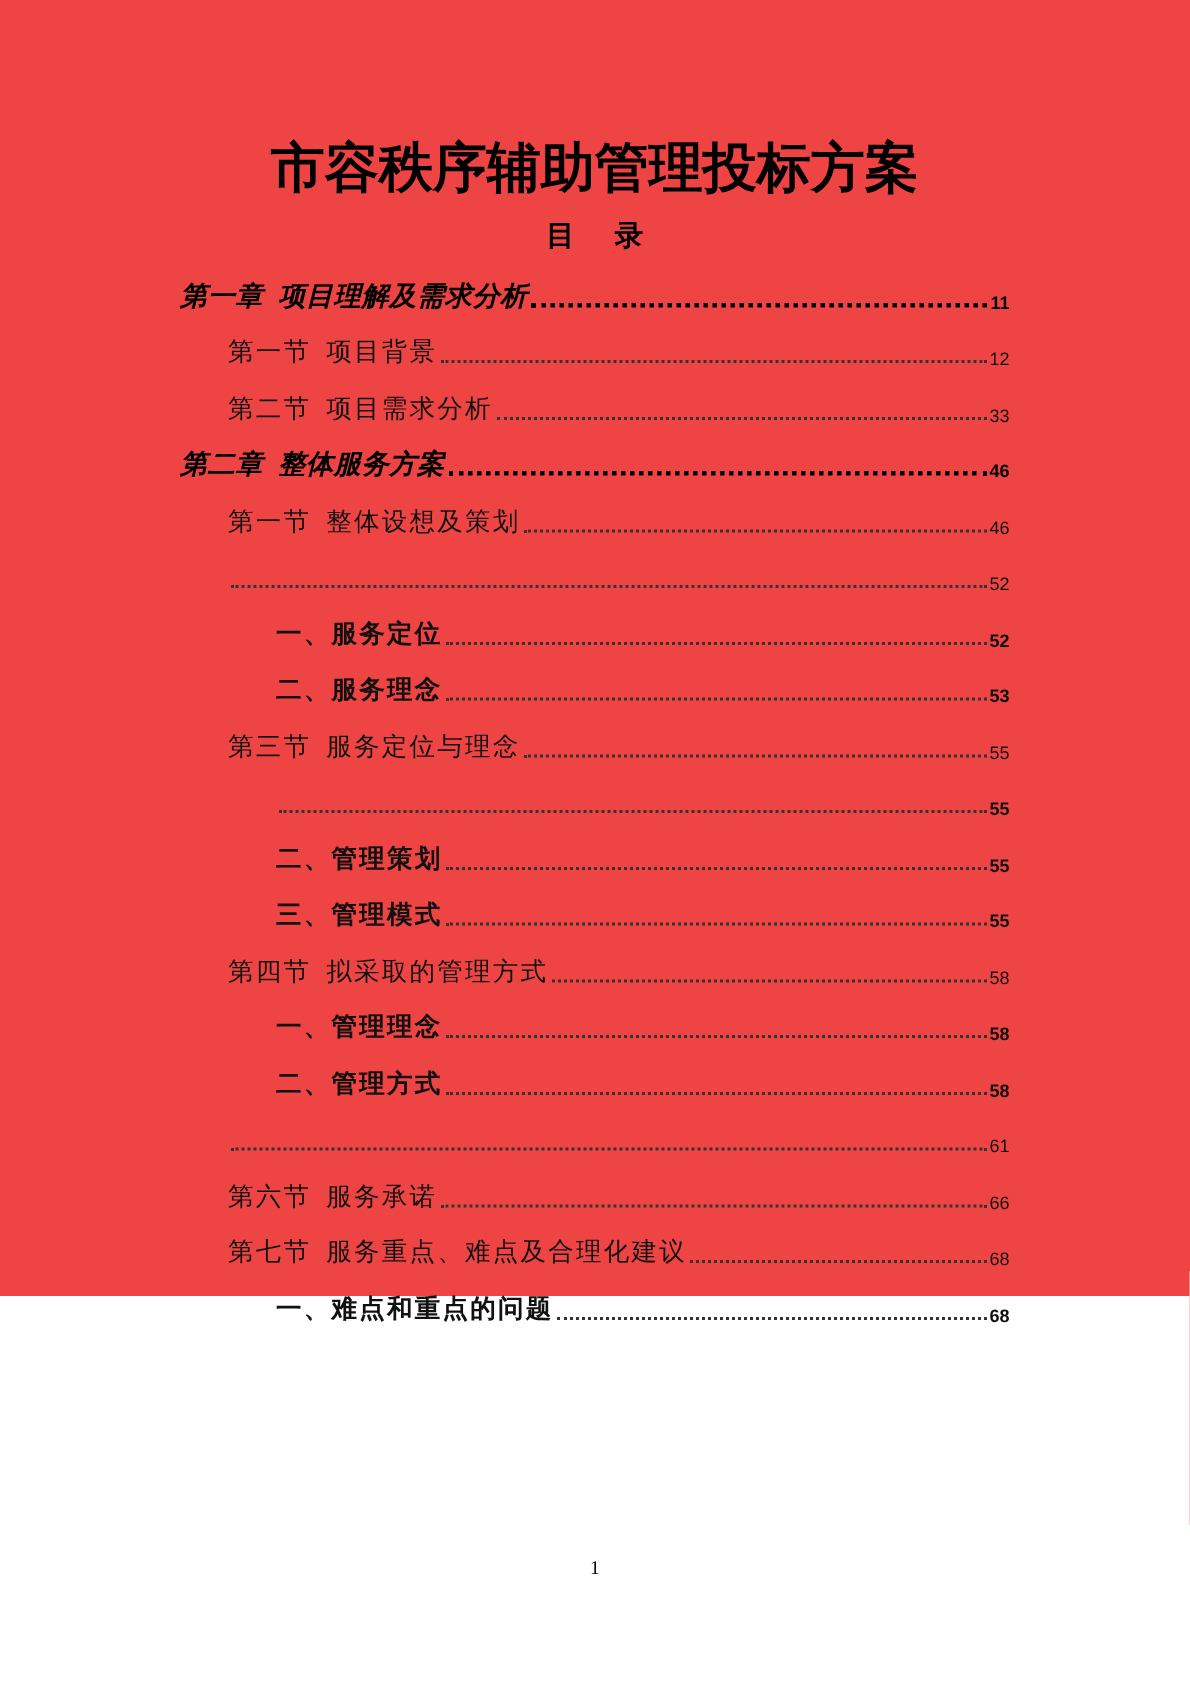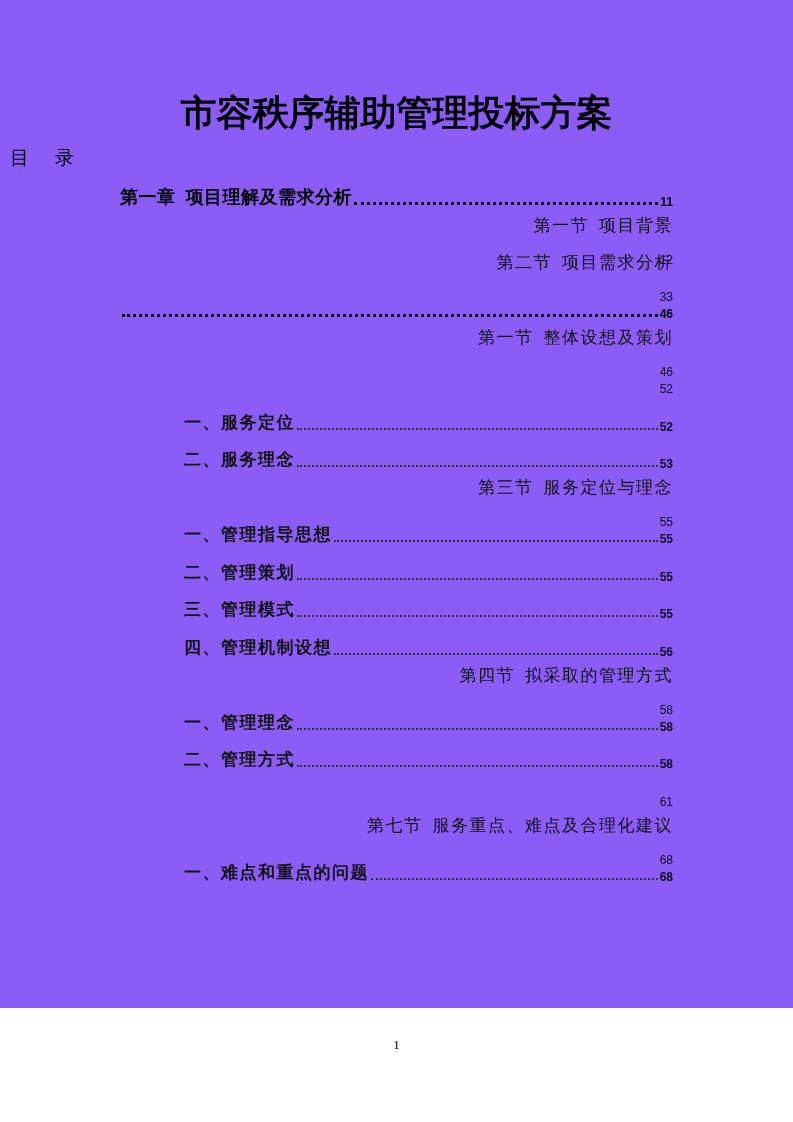--- a/index.html
+++ b/index.html
@@ -12,43 +12,43 @@
       height: 1122px;
       position: relative;
       overflow: hidden;
       font-family: "DejaVu Sans", "Liberation Sans", sans-serif;
       color: #000000;
     }
     .page {
       position: absolute;
       left: 0; top: 0;
       width: 793px;
-      height: 1008px;
-      background: #8b5cf6;
+      height: 864px;
+      background: #ef4444;
     }
     .doc-title {
       position: absolute;
       left: 0;
       width: 793px;
       top: 88px;
       text-align: center;
       font-size: 36px;
       font-weight: bold;
       letter-spacing: 0px;
       line-height: 50px;
       white-space: nowrap;
     }
     .toc-heading {
       position: absolute;
       left: 0;
       width: 793px;
       top: 144px;
-      text-align: left;
+      text-align: center;
       font-size: 19px;
-      font-weight: normal;
+      font-weight: bold;
       line-height: 26px;
       letter-spacing: 10px;
       text-indent: 10px;
     }
     .toc {
       position: absolute;
       left: 120px;
       top: 176px;
       width: 553px;
     }
@@ -61,34 +61,33 @@
     }
     .toc-row.level-0 {
       font-size: 18px;
       font-weight: bold;
       padding-left: 0px;
     }
     .toc-row.level-1 {
       font-size: 17px;
       padding-left: 32px;
       color: #111;
-      flex-direction: column;
     }
     .toc-row.level-2 {
       font-size: 17px;
       padding-left: 64px;
       color: #111;
       font-weight: bold;
     }
     .toc-label {
       flex: 0 0 auto;
       padding-bottom: 5px;
       letter-spacing: 1.5px;
     }
-    .toc-row.level-0 .toc-label { letter-spacing: 0.5px; }
+    .toc-row.level-0 .toc-label { letter-spacing: 0.5px; font-style: italic; }
     .toc-label .num { margin-right: 10px; }
     .toc-row.level-2 .toc-label .num { margin-right: 0px; }
     .toc-leader {
       flex: 1 1 auto;
       margin: 0 2px 9px 2px;
       border-bottom: 2px dotted #333;
       height: 0;
     }
     .toc-row.level-0 .toc-leader {
       border-bottom: 3px dotted #000;
@@ -128,20 +127,21 @@
         <span class="toc-label"><span class="num">第一节</span><span class="txt">项目背景</span></span>
         <span class="toc-leader"></span>
         <span class="toc-page">12</span>
       </div>
       <div class="toc-row level-1">
         <span class="toc-label"><span class="num">第二节</span><span class="txt">项目需求分析</span></span>
         <span class="toc-leader"></span>
         <span class="toc-page">33</span>
       </div>
       <div class="toc-row level-0">
+        <span class="toc-label"><span class="num">第二章</span><span class="txt">整体服务方案</span></span>
         <span class="toc-leader"></span>
         <span class="toc-page">46</span>
       </div>
       <div class="toc-row level-1">
         <span class="toc-label"><span class="num">第一节</span><span class="txt">整体设想及策划</span></span>
         <span class="toc-leader"></span>
         <span class="toc-page">46</span>
       </div>
       <div class="toc-row level-1">
         <span class="toc-leader"></span>
@@ -156,57 +156,56 @@
         <span class="toc-label"><span class="num">二、</span><span class="txt">服务理念</span></span>
         <span class="toc-leader"></span>
         <span class="toc-page">53</span>
       </div>
       <div class="toc-row level-1">
         <span class="toc-label"><span class="num">第三节</span><span class="txt">服务定位与理念</span></span>
         <span class="toc-leader"></span>
         <span class="toc-page">55</span>
       </div>
       <div class="toc-row level-2">
-        <span class="toc-label"><span class="num">一、</span><span class="txt">管理指导思想</span></span>
         <span class="toc-leader"></span>
         <span class="toc-page">55</span>
       </div>
       <div class="toc-row level-2">
         <span class="toc-label"><span class="num">二、</span><span class="txt">管理策划</span></span>
         <span class="toc-leader"></span>
         <span class="toc-page">55</span>
       </div>
       <div class="toc-row level-2">
         <span class="toc-label"><span class="num">三、</span><span class="txt">管理模式</span></span>
         <span class="toc-leader"></span>
         <span class="toc-page">55</span>
       </div>
-      <div class="toc-row level-2">
-        <span class="toc-label"><span class="num">四、</span><span class="txt">管理机制设想</span></span>
-        <span class="toc-leader"></span>
-        <span class="toc-page">56</span>
-      </div>
       <div class="toc-row level-1">
         <span class="toc-label"><span class="num">第四节</span><span class="txt">拟采取的管理方式</span></span>
         <span class="toc-leader"></span>
         <span class="toc-page">58</span>
       </div>
       <div class="toc-row level-2">
         <span class="toc-label"><span class="num">一、</span><span class="txt">管理理念</span></span>
         <span class="toc-leader"></span>
         <span class="toc-page">58</span>
       </div>
       <div class="toc-row level-2">
         <span class="toc-label"><span class="num">二、</span><span class="txt">管理方式</span></span>
         <span class="toc-leader"></span>
         <span class="toc-page">58</span>
       </div>
       <div class="toc-row level-1">
         <span class="toc-leader"></span>
         <span class="toc-page">61</span>
+      </div>
+      <div class="toc-row level-1">
+        <span class="toc-label"><span class="num">第六节</span><span class="txt">服务承诺</span></span>
+        <span class="toc-leader"></span>
+        <span class="toc-page">66</span>
       </div>
       <div class="toc-row level-1">
         <span class="toc-label"><span class="num">第七节</span><span class="txt">服务重点、难点及合理化建议</span></span>
         <span class="toc-leader"></span>
         <span class="toc-page">68</span>
       </div>
       <div class="toc-row level-2">
         <span class="toc-label"><span class="num">一、</span><span class="txt">难点和重点的问题</span></span>
         <span class="toc-leader"></span>
         <span class="toc-page">68</span>

